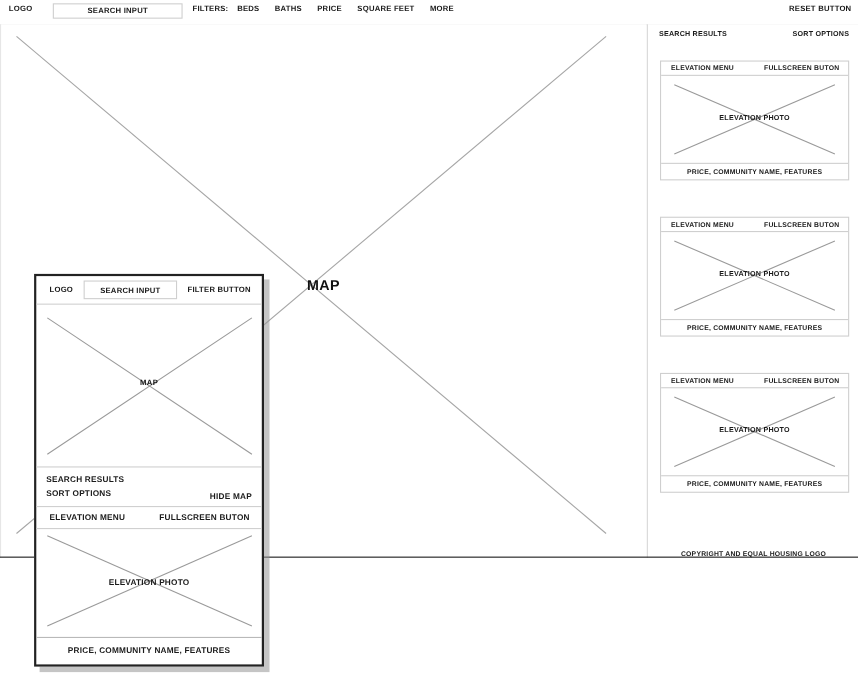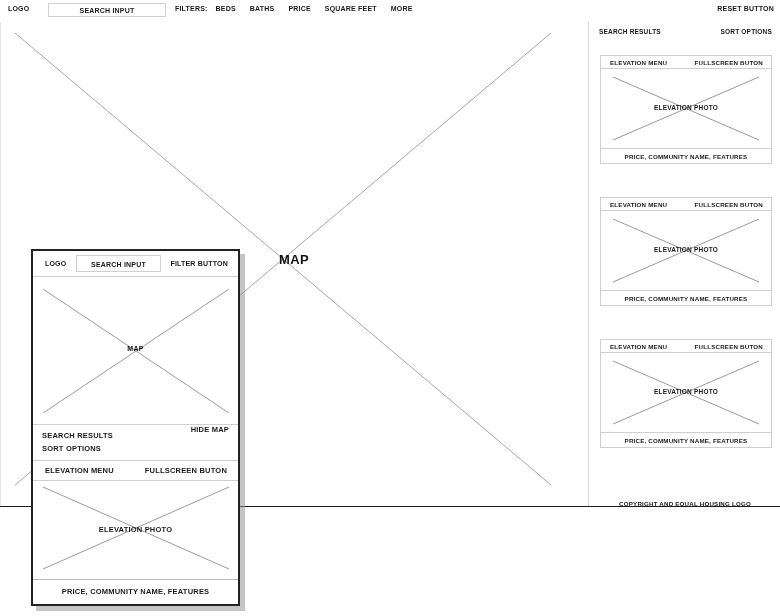--- a/index.html
+++ b/index.html
@@ -300,21 +300,21 @@
   .mb-results .so {
     position: absolute;
     left: 9px; top: 19px;
     font-size: 7.5px;
     font-weight: bold;
     letter-spacing: 0.2px;
     color: #1a1a1a;
   }
   .mb-results .hm {
     position: absolute;
-    right: 9px; top: 0;
+    right: 9px; top: 22px;
     font-size: 7.5px;
     font-weight: bold;
     letter-spacing: 0.2px;
     color: #1a1a1a;
   }
   .mb-cardhead {
     position: relative;
     height: 20px;
     border-bottom: 1px solid #d0d0d0;
     box-sizing: border-box;

